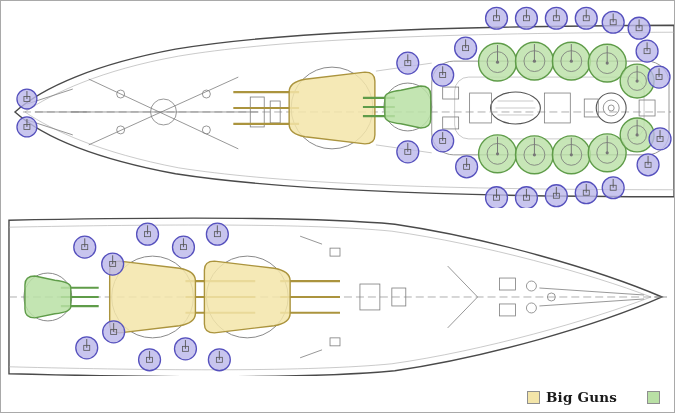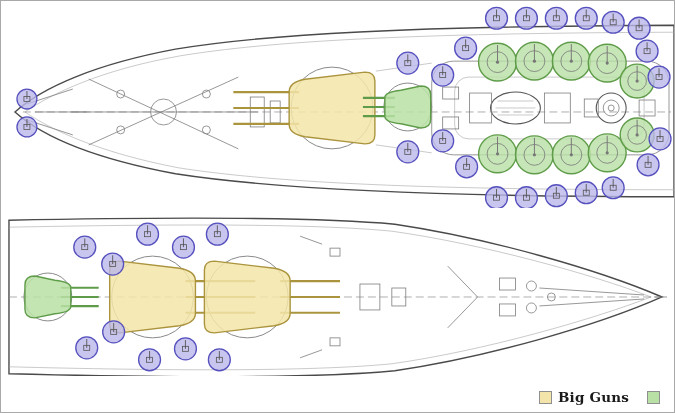--- a/index.html
+++ b/index.html
@@ -12,21 +12,21 @@
   #view-bow{top:207px;}
   .hull{fill:#ffffff;stroke:#4a4a4a;stroke-width:1.4;}
   .thin{fill:none;stroke:#a6a6a6;stroke-width:0.6;}
   .det{fill:none;stroke:#7d7d7d;stroke-width:0.8;}
   .det2{fill:none;stroke:#565656;stroke-width:1.1;}
   .dash{fill:none;stroke:#8c8c8c;stroke-width:0.7;stroke-dasharray:8 4;}
   .legend{
     position:absolute;bottom:7px;right:14px;
     display:flex;align-items:center;gap:18px;
   }
-  .legend-item{display:flex;align-items:center;gap:6px;}
+  .legend-item{display:flex;align-items:center;gap:6px;margin-left:12px;}
   .swatch{width:13px;height:13px;border:1px solid #8f8f8f;display:inline-block;box-sizing:border-box;}
   .legend-label{font-size:13.5px;font-weight:700;color:#1a1a1a;letter-spacing:0.2px;white-space:nowrap;}
 </style>
 </head>
 <body>
 
 <div class="frame">
 
   <svg id="view-aft" class="view" width="673" height="207" viewBox="0 0 675 207">
     <g>

